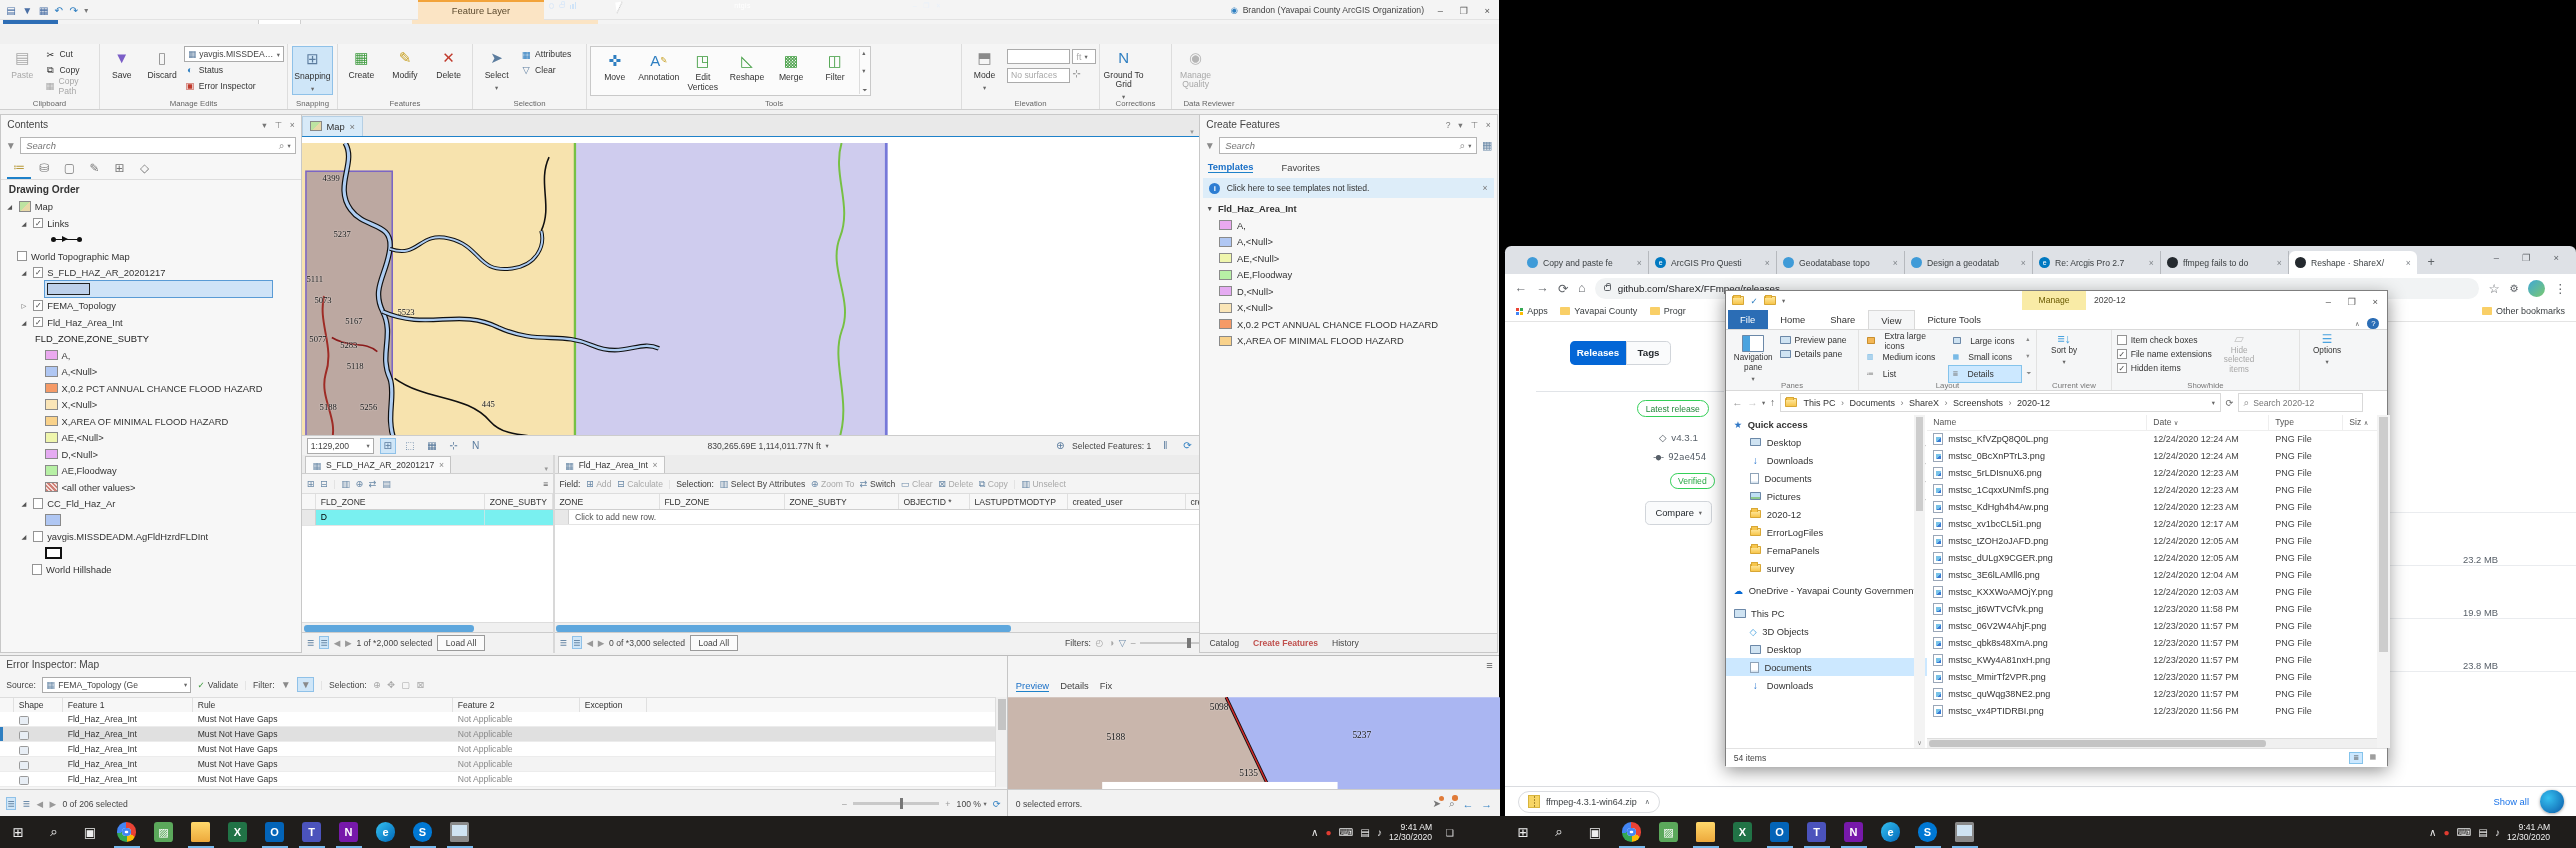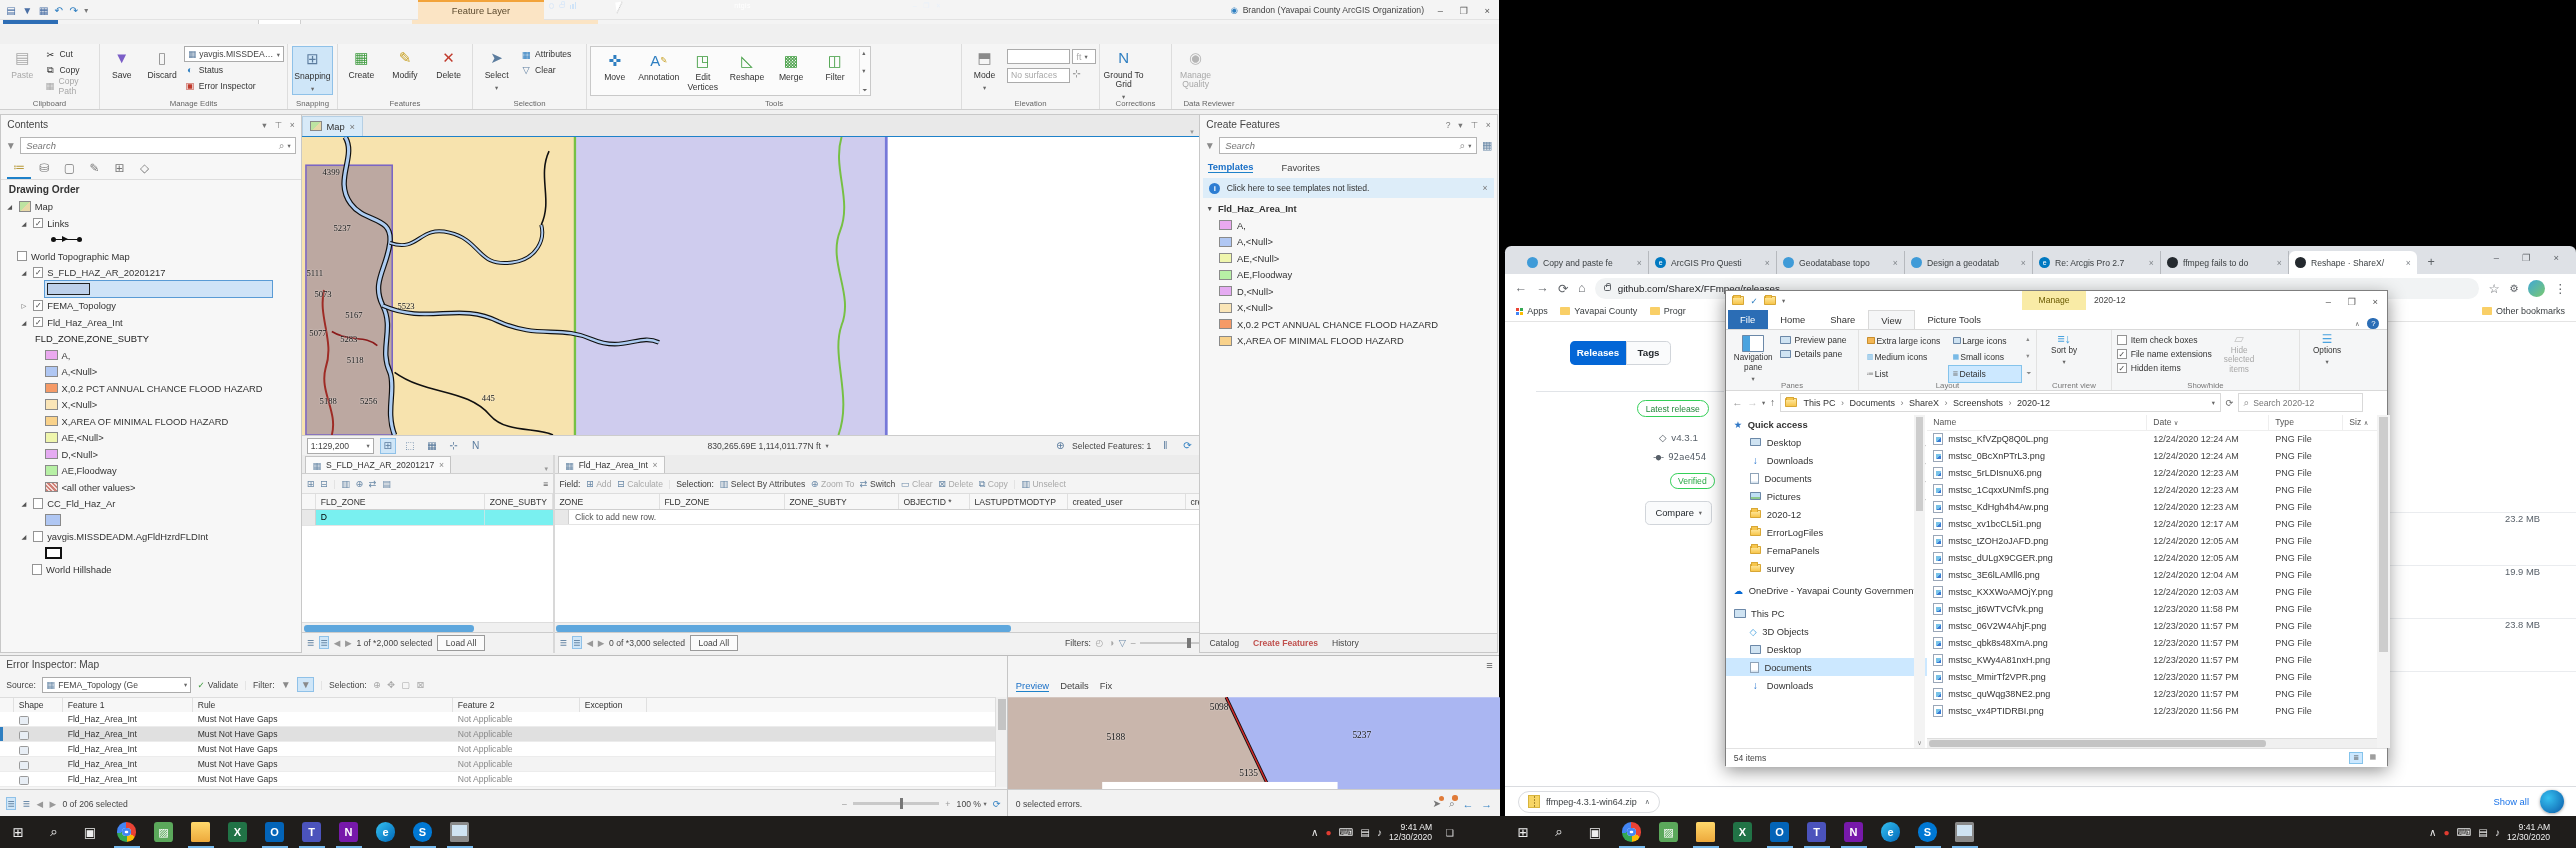--- a/index.html
+++ b/index.html
@@ -69,21 +69,21 @@
 .linksym{width:27px;height:1.6px;background:#111;position:relative;margin-left:3.1px}
 .linksym::before,.linksym::after{content:"";position:absolute;top:-2px;width:5.5px;height:5.5px;background:#111;border-radius:50%}
 .linksym::before{left:-2.4px}.linksym::after{right:-2.4px}
 .linksym i{position:absolute;left:9.4px;top:-3.1px;border-left:6.3px solid #111;border-top:3.9px solid transparent;border-bottom:3.9px solid transparent}
 .selswrow{background:#cfe3f7;outline:0.8px solid #5a9bd5;width:227px}
 .bigsw{width:43px;height:12.5px;background:#bdd0ea;border:1.2px solid #222}
 
 #maparea{left:302px;top:114px;width:898px;height:539px;background:#fff;border-top:0.8px solid #c8c8c8}
 #map-tabbar{left:0;top:0;width:100%;height:22px;background:#e9e9e9;border-bottom:1.6px solid #1e81c9;display:flex;align-items:flex-end}
 .doctab{height:20.4px;background:#d8eaf8;border:0.8px solid #b5cfe4;border-bottom:none;display:flex;align-items:center;gap:4.7px;padding:0 7px;font-size:9.4px;color:#333}
-#map-canvas{left:0;top:22px;width:734px;height:298px;overflow:hidden}
+#map-canvas{left:0;top:28px;width:734px;height:298px;overflow:hidden}
 .maplabel{position:absolute;font-size:8.6px;color:#111;font-family:"Liberation Serif","DejaVu Serif",serif;text-shadow:0 0 1.6px #fff}
 #map-status{left:0;top:320px;width:100%;height:20.4px;background:#f2f2f2;border-top:0.8px solid #ccc;display:flex;align-items:center;font-size:8.6px;color:#444;padding:0 4.7px;gap:6.3px}
 .msic{width:15.7px;height:15.7px;display:inline-flex;align-items:center;justify-content:center;color:#5b7c9e;font-size:10.2px}
 .msic.on{background:#cfe6f8;border:0.8px solid #8fc1e8}
 .scalebox{width:67px;height:15.7px;border:0.8px solid #ababab;background:#fff;display:flex;align-items:center;justify-content:space-between;padding:0 3.1px}
 
 #tables{left:0;top:340px;width:898px;height:198px;background:#f0f0f0;display:flex}
 .tpanel{height:100%;position:relative;border-right:2.4px solid #d8d8d8}
 .ttabs{height:19px;background:#ececec;display:flex;align-items:flex-end;border-bottom:0.8px solid #cfcfcf}
 .ttab{height:17px;background:#fafafa;border:0.8px solid #c4c4c4;border-bottom:none;display:flex;align-items:center;gap:4.7px;padding:0 6.3px;font-size:8.6px;color:#333;margin-left:3.1px}
@@ -145,38 +145,38 @@
 .omnibox{flex:1;height:21px;background:#f1f3f4;border-radius:11px;display:flex;align-items:center;gap:6.3px;padding:0 9.4px;font-size:9.8px;color:#202124}
 .locki{width:7px;height:5.5px;border:1.2px solid #5f6368;border-radius:1.6px;position:relative;display:inline-block}
 .locki::before{content:"";position:absolute;left:0.8px;top:-3.1px;width:2.4px;height:2.4px;border:1.2px solid #5f6368;border-bottom:none;border-radius:2.4px 2.4px 0 0}
 #c-bm{left:0;top:56px;width:100%;height:19.6px;background:#fff;border-bottom:0.8px solid #e4e4e4;display:flex;align-items:center;gap:12.5px;padding:0 11px;font-size:9px;color:#3c4043}
 .bmfolder{width:10.2px;height:7.8px;background:#f9cf67;border-radius:0.8px;display:inline-block;margin-right:3.9px}
 .appsgrid{display:inline-grid;grid-template-columns:3.1px 3.1px;gap:1.2px;margin-right:3.9px}
 .appsgrid i{width:3.1px;height:3.1px}
 #c-page{left:0;top:76px;width:100%;height:464px;background:#fff;overflow:hidden}
 .ghbtn{height:23.5px;display:inline-flex;align-items:center;justify-content:center;font-size:9.8px;font-weight:bold}
 #gh-assets{position:absolute;border-top:0.8px solid #eaecef}
-.assetrow{height:53px;border-bottom:0.8px solid #eaecef;display:flex;align-items:flex-start;justify-content:flex-end;padding-right:36px;font-size:9.4px;color:#586069}
+.assetrow{height:53px;border-bottom:0.8px solid #eaecef;display:flex;align-items:flex-end;justify-content:flex-end;padding-right:78px;font-size:9.4px;color:#586069}
 #c-shelf{left:0;top:540px;width:100%;height:30px;background:#fff;border-top:0.8px solid #dadce0;display:flex;align-items:center;padding:0 12.5px;font-size:9px;color:#3c4043}
 .zipic{width:11.8px;height:13.3px;background:#f7d564;border:0.8px solid #d8b43c;position:relative;margin-right:6.3px}
 .zipic::before{content:"";position:absolute;left:4.7px;top:0;bottom:0;width:1.6px;background:repeating-linear-gradient(#a8882c 0 1.6px,#f7d564 1.6px 3.1px)}
 
 #explorer{left:1725px;top:290px;width:663px;height:476px;background:#fff;border:0.8px solid #7f7f7f;box-shadow:0 4.7px 17px rgba(0,0,0,.45)}
 #fe-title{left:0;top:0;width:100%;height:19px;background:#fff;display:flex;align-items:center;font-size:8.6px;color:#444}
 #fe-manage{left:296px;top:0;width:64px;height:19px;background:#f9eba6;text-align:center;line-height:19px;font-size:8.6px;color:#6a5a00}
 #fe-tabs{left:0;top:19px;width:100%;height:20.4px;background:#fff;display:flex;align-items:flex-end;padding-left:1.6px;border-bottom:0.8px solid #d9d9d9}
 .fetab{padding:0 12.5px;height:19px;display:flex;align-items:center;font-size:9.4px;color:#333}
 .fetab.file{background:#2b6db5;color:#fff}
 .fetab.active{background:#f5f6f7;border:0.8px solid #d9d9d9;border-bottom:none}
 #fe-ribbon{left:0;top:39px;width:100%;height:61px;background:#f5f6f7;border-bottom:0.8px solid #d9d9d9;display:flex}
 .fegrp{position:relative;height:100%;border-right:0.8px solid #e2e2e2;padding:3.1px 4.7px 11px;display:flex;gap:4.7px}
 .fegrp .glabel{position:absolute;bottom:0;left:0;right:0;text-align:center;font-size:7.8px;color:#777}
 .febig{width:45px;text-align:center;font-size:8.2px;color:#333;line-height:9.4px;display:flex;flex-direction:column;align-items:center;gap:1.6px;padding-top:1.6px}
 .layoutgrid{display:grid;grid-template-columns:85px 72px;grid-auto-rows:15.7px;gap:0.8px;font-size:8.6px;color:#333}
-.layoutgrid>div{display:flex;align-items:center;gap:1px;padding:0 3.1px}
+.layoutgrid>div{display:flex;align-items:center;gap:9px;padding:0 3.1px}
 .layoutgrid .sel{background:#cce8ff;outline:0.8px solid #84c3eb}
 .fecheck{font-size:8.6px;color:#333;height:14px;display:flex;align-items:center;gap:3.9px}
 #fe-addr{left:0;top:100px;width:100%;height:23.5px;display:flex;align-items:center;gap:4.7px;padding:0 6.3px;background:#fff}
 .crumbbox{width:441px;height:19px;border:0.8px solid #d9d9d9;display:flex;align-items:center;padding:0 4.7px;font-size:9px;color:#333;gap:1.6px}
 .crumb::after{content:"›";margin:0 5.5px;color:#777}
 .crumb:last-child::after{content:""}
 .fesearch{width:125px;height:19px;border:0.8px solid #d9d9d9;display:flex;align-items:center;gap:3.9px;padding:0 4.7px}
 .fesearch input{border:none;outline:none;font-size:8.6px;color:#777;width:94px;font-family:inherit}
 #fe-side{left:0;top:124px;width:201px;height:333px;overflow:hidden;background:#fff;font-size:9.4px;color:#333}
 .siderow{height:18px;display:flex;align-items:center;gap:5.5px;padding-right:4.7px}

